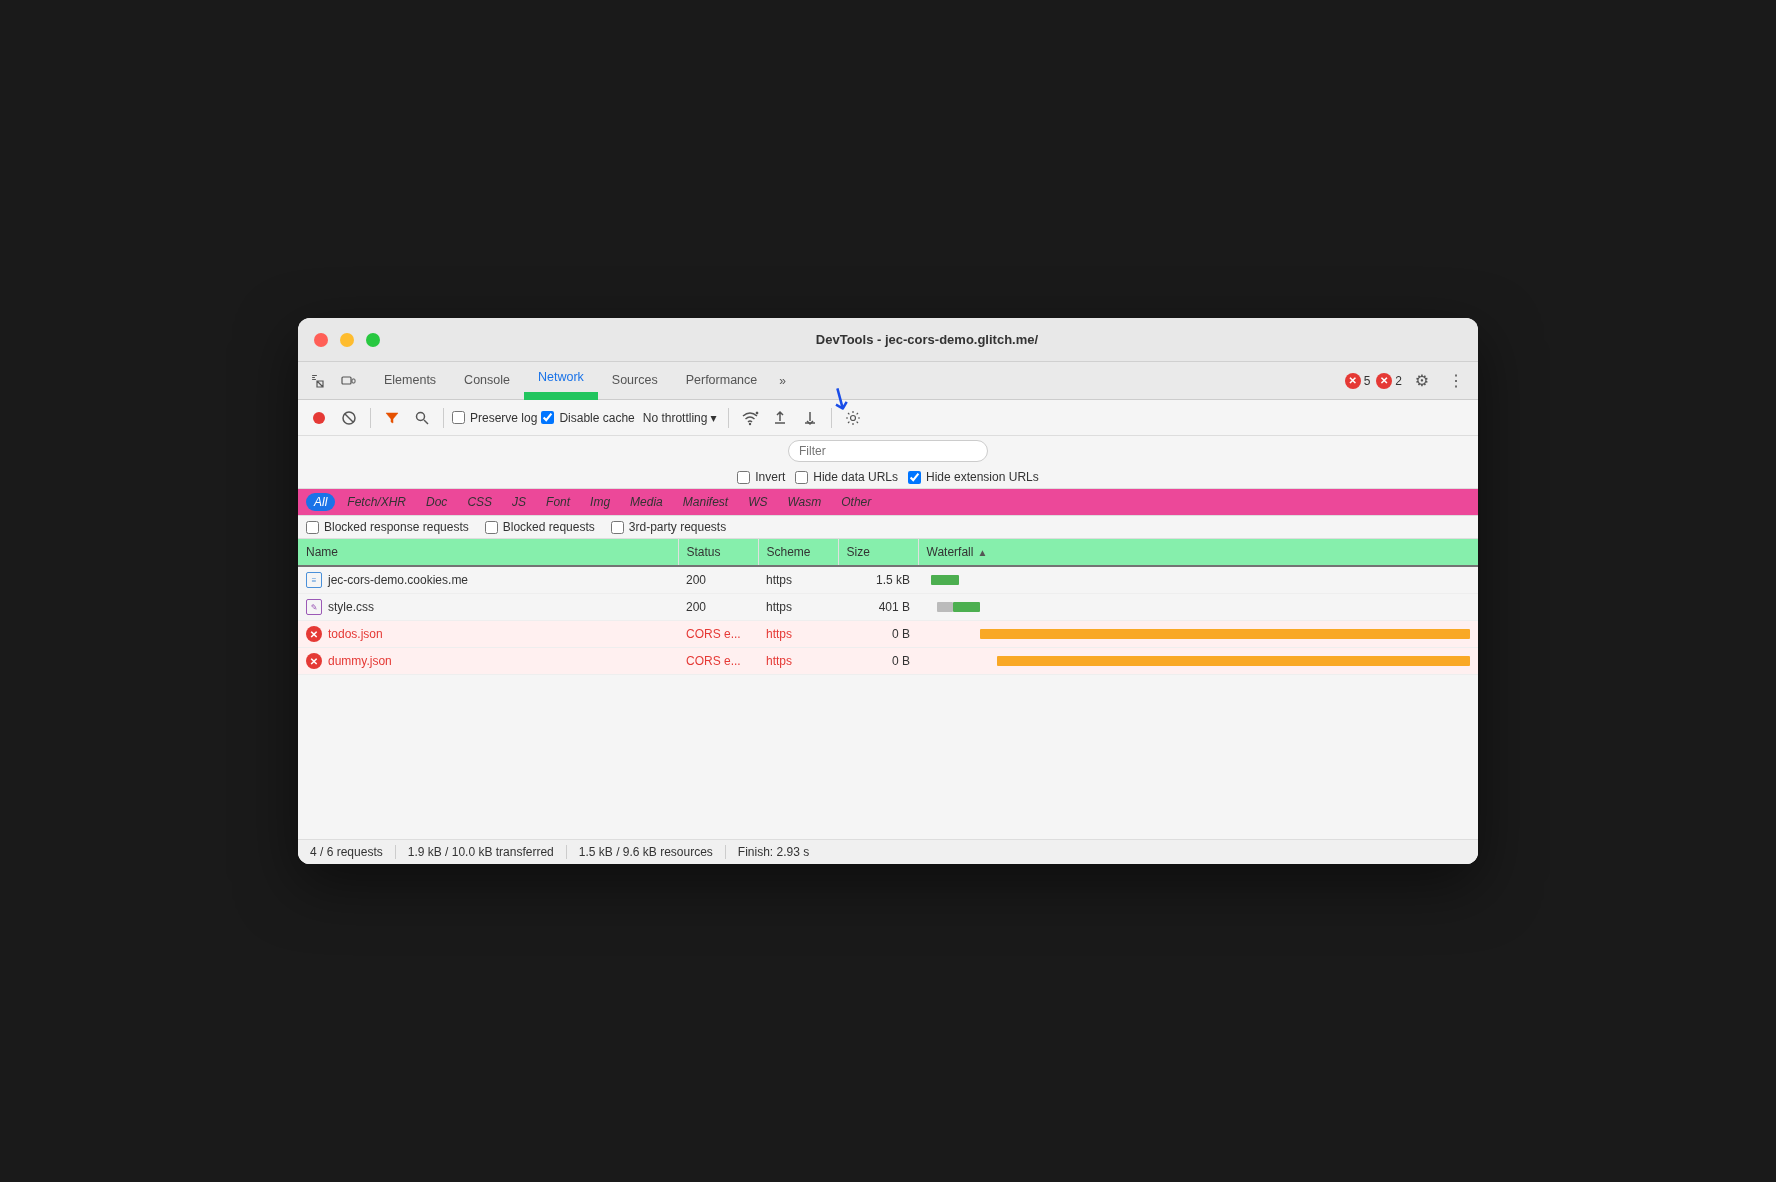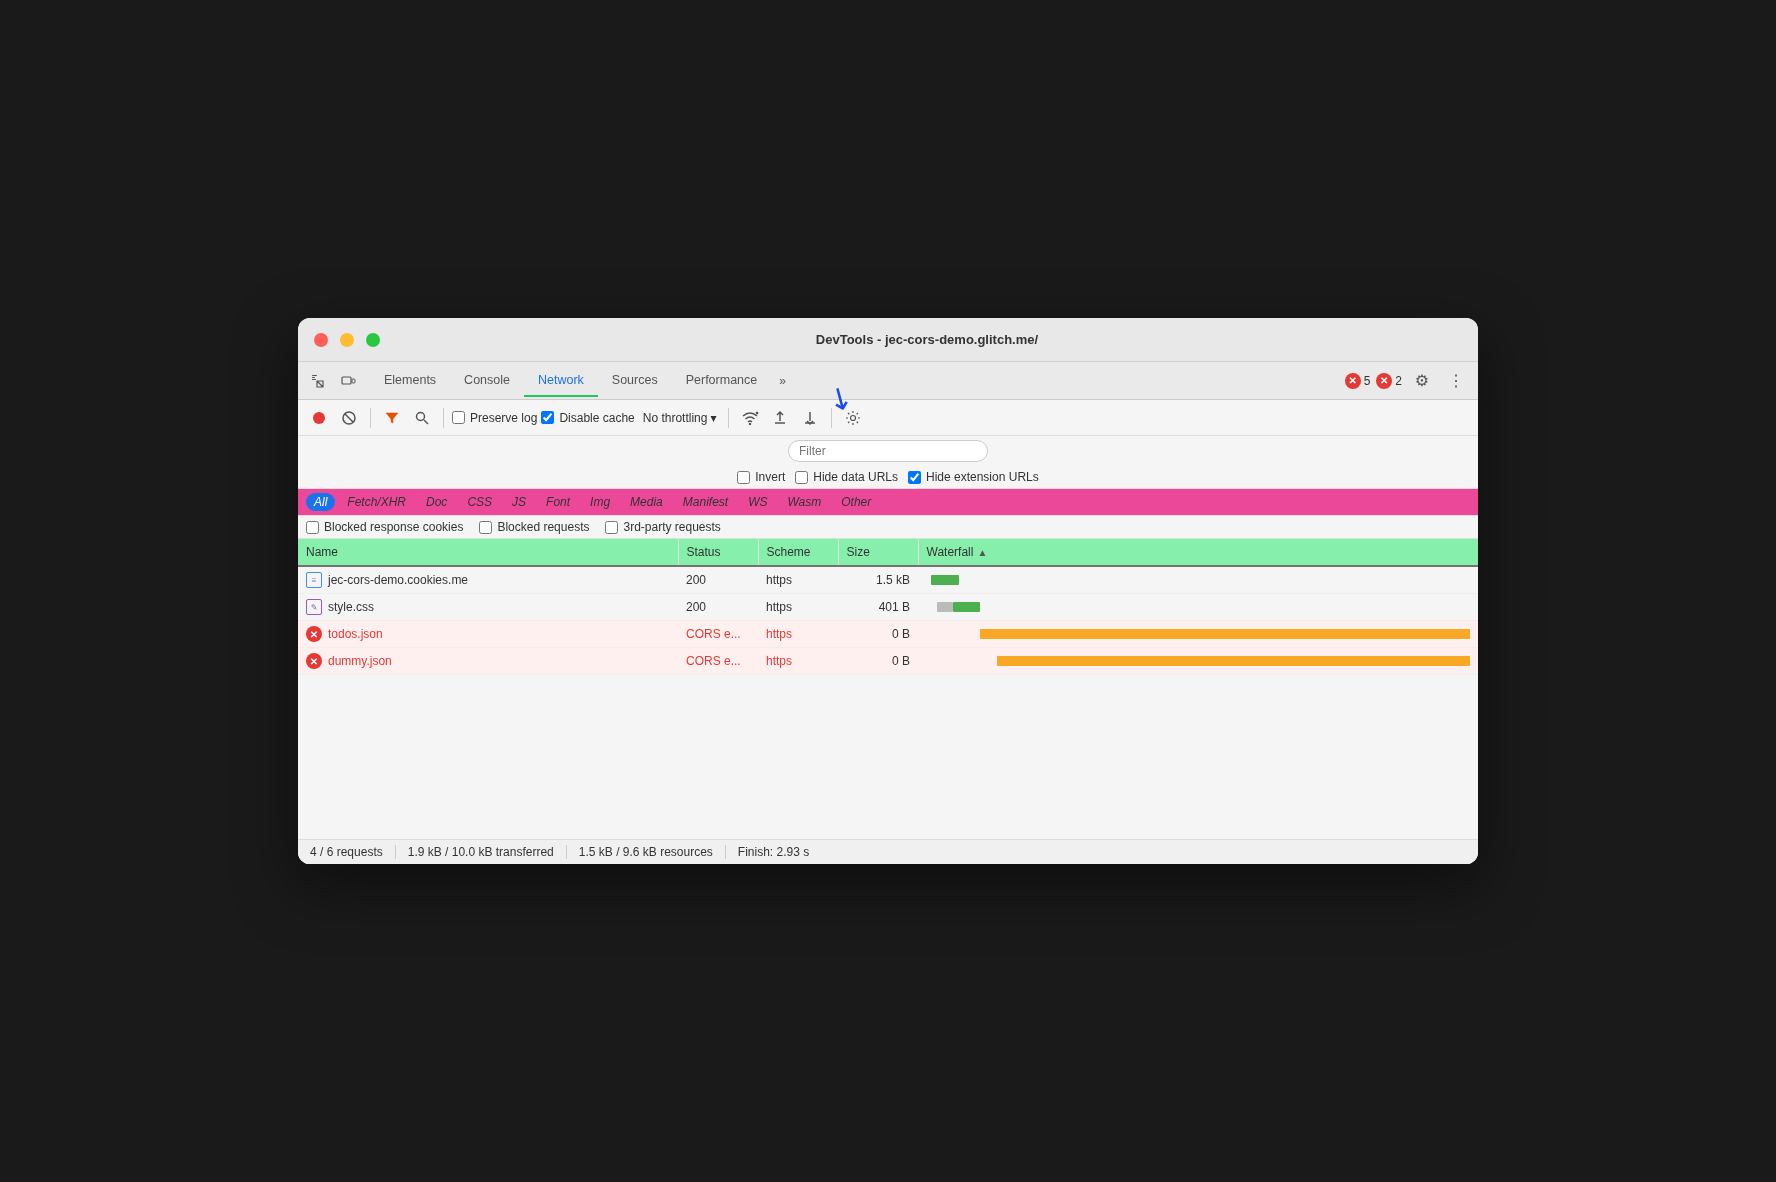--- a/index.html
+++ b/index.html
@@ -74,21 +74,21 @@
     .tab {
       padding: 8px 14px;
       font-size: 12.5px;
       color: #555;
       cursor: pointer;
       border-bottom: 2px solid transparent;
       white-space: nowrap;
     }
     .tab.active {
       color: #1a73e8;
-      border-bottom: 2px solid #22c55e;
+      border-bottom: 8px solid #22c55e;
     }
     .tab-overflow {
       padding: 6px 8px;
       color: #555;
       cursor: pointer;
       font-size: 12px;
     }
     .tab-right {
       display: flex;
       align-items: center;
@@ -506,21 +506,21 @@
       <div class="type-btn">Media</div>
       <div class="type-btn">Manifest</div>
       <div class="type-btn">WS</div>
       <div class="type-btn">Wasm</div>
       <div class="type-btn">Other</div>
     </div>
 
     <div class="blocked-bar">
       <label class="checkbox-label">
         <input type="checkbox" style="">
-        <span>Blocked response cookies</span>
+        <span>Blocked response requests</span>
       </label>
       <label class="checkbox-label">
         <input type="checkbox" style="">
         <span>Blocked requests</span>
       </label>
       <label class="checkbox-label">
         <input type="checkbox" style="">
         <span>3rd-party requests</span>
       </label>
     </div>

